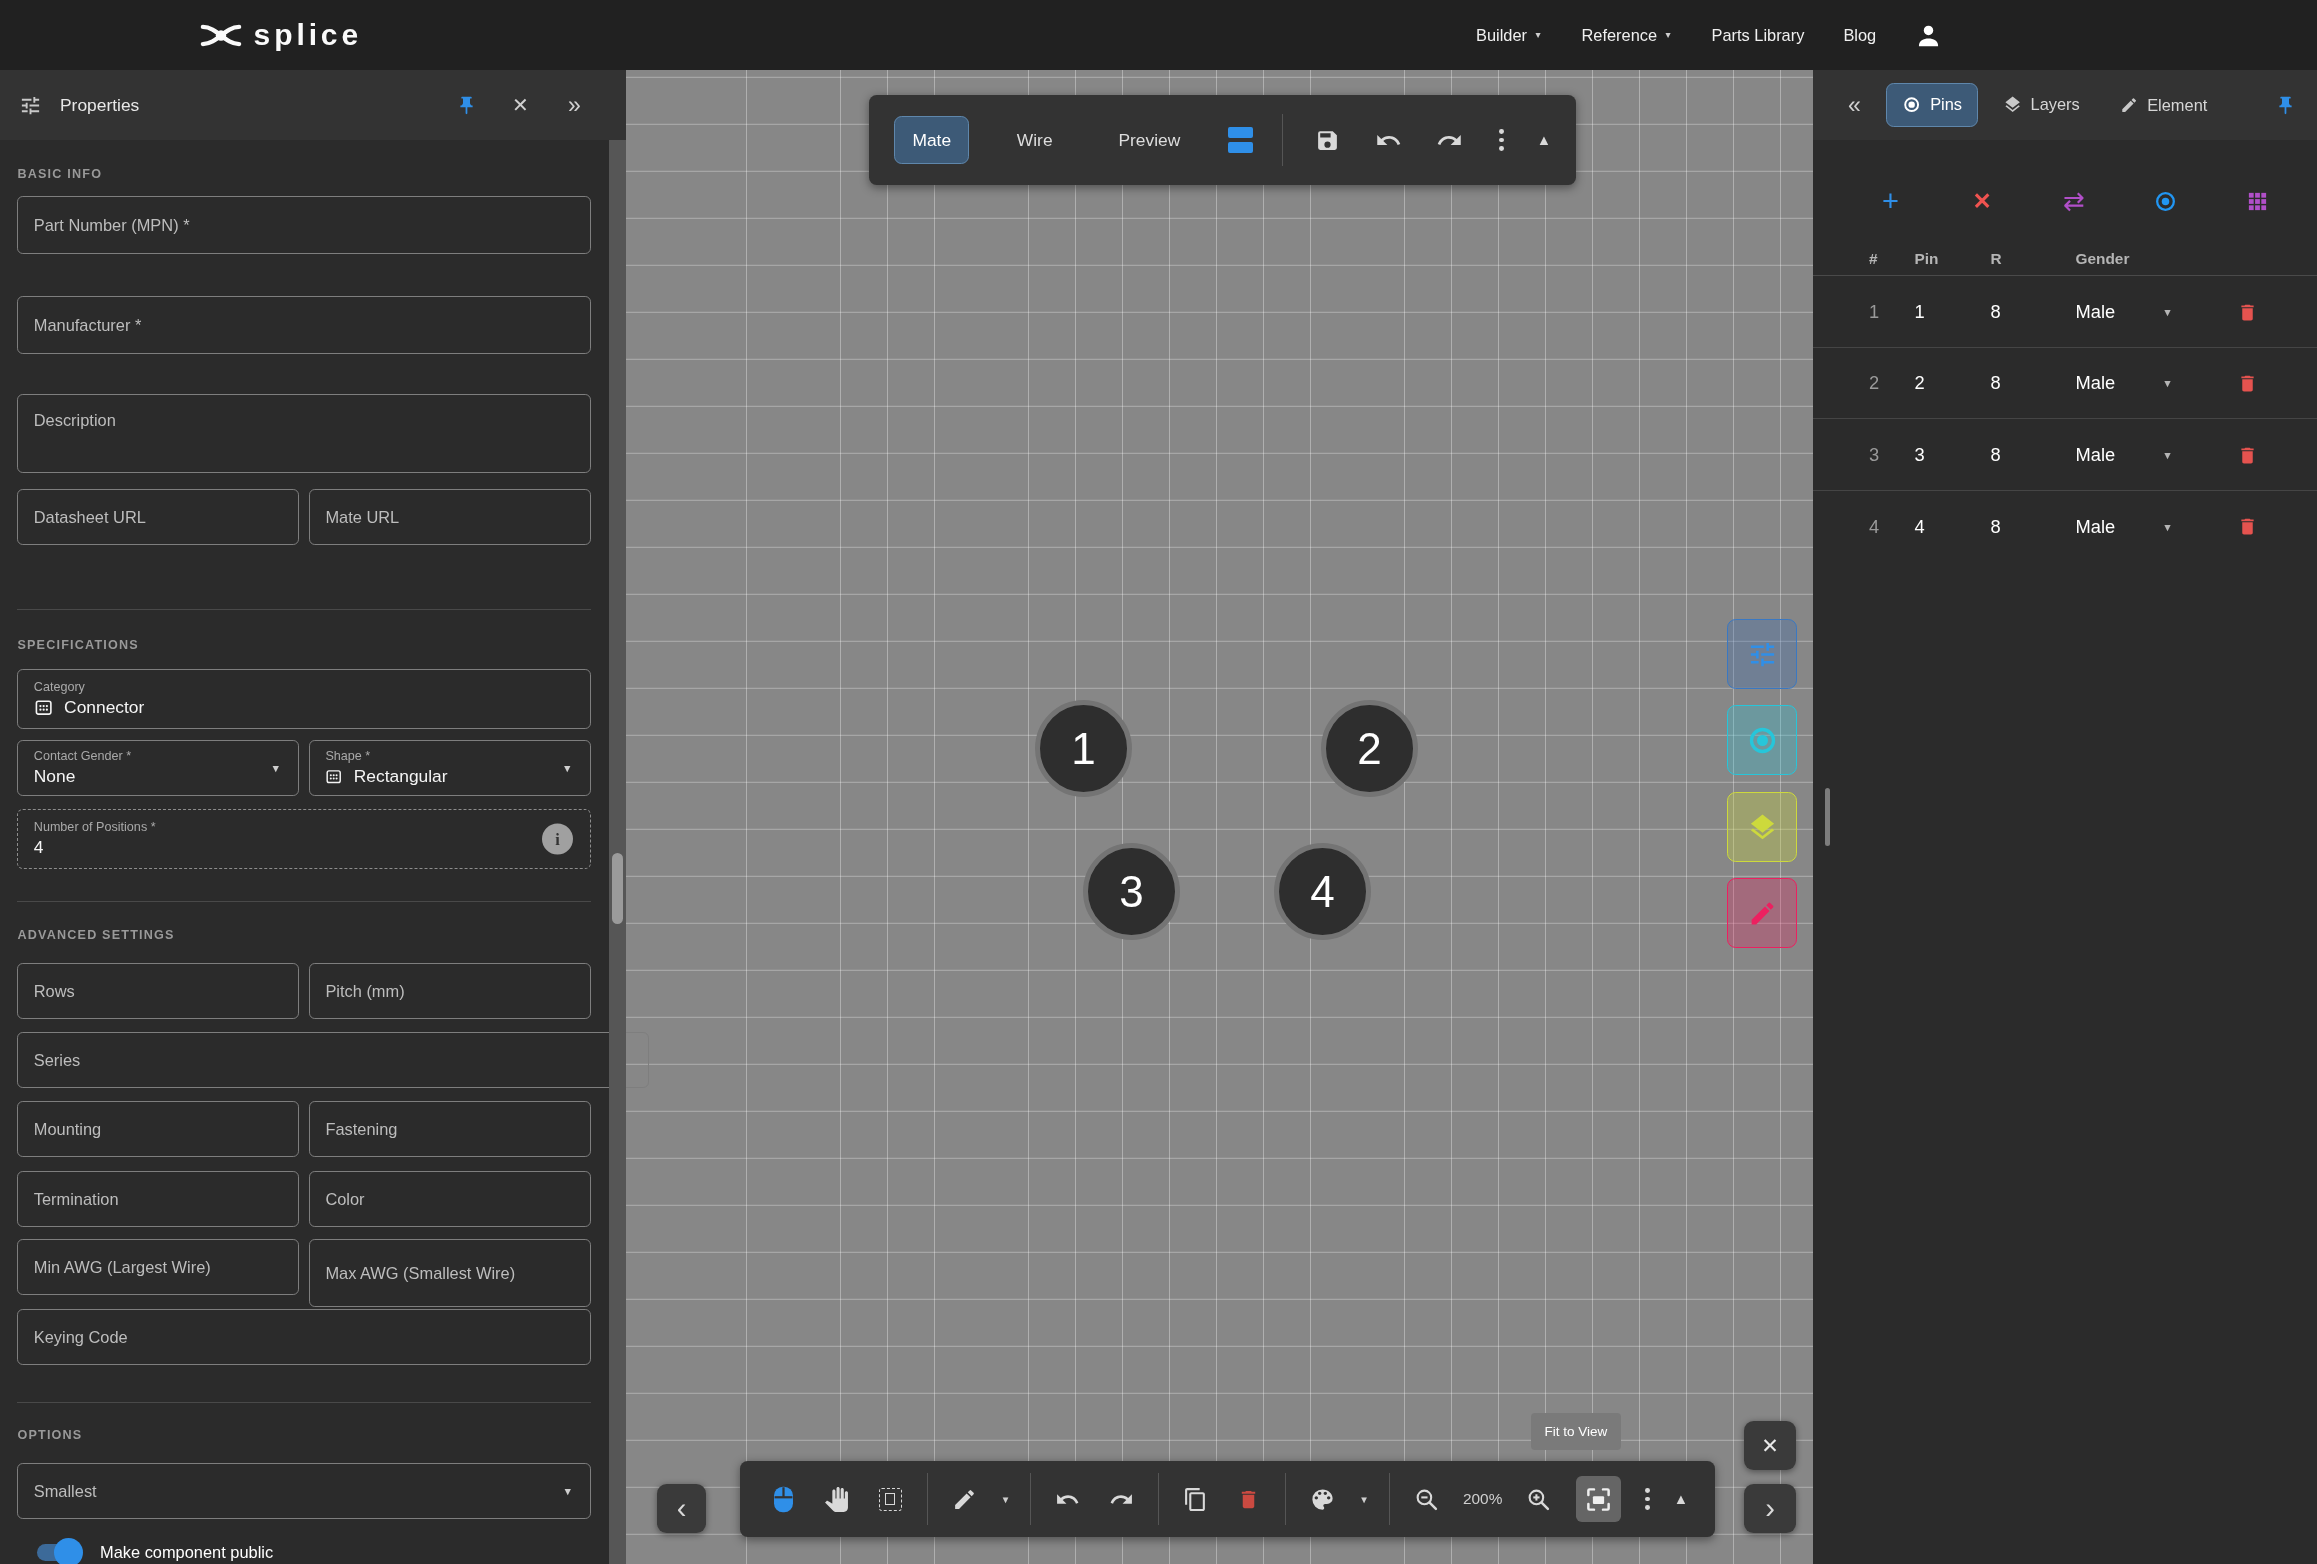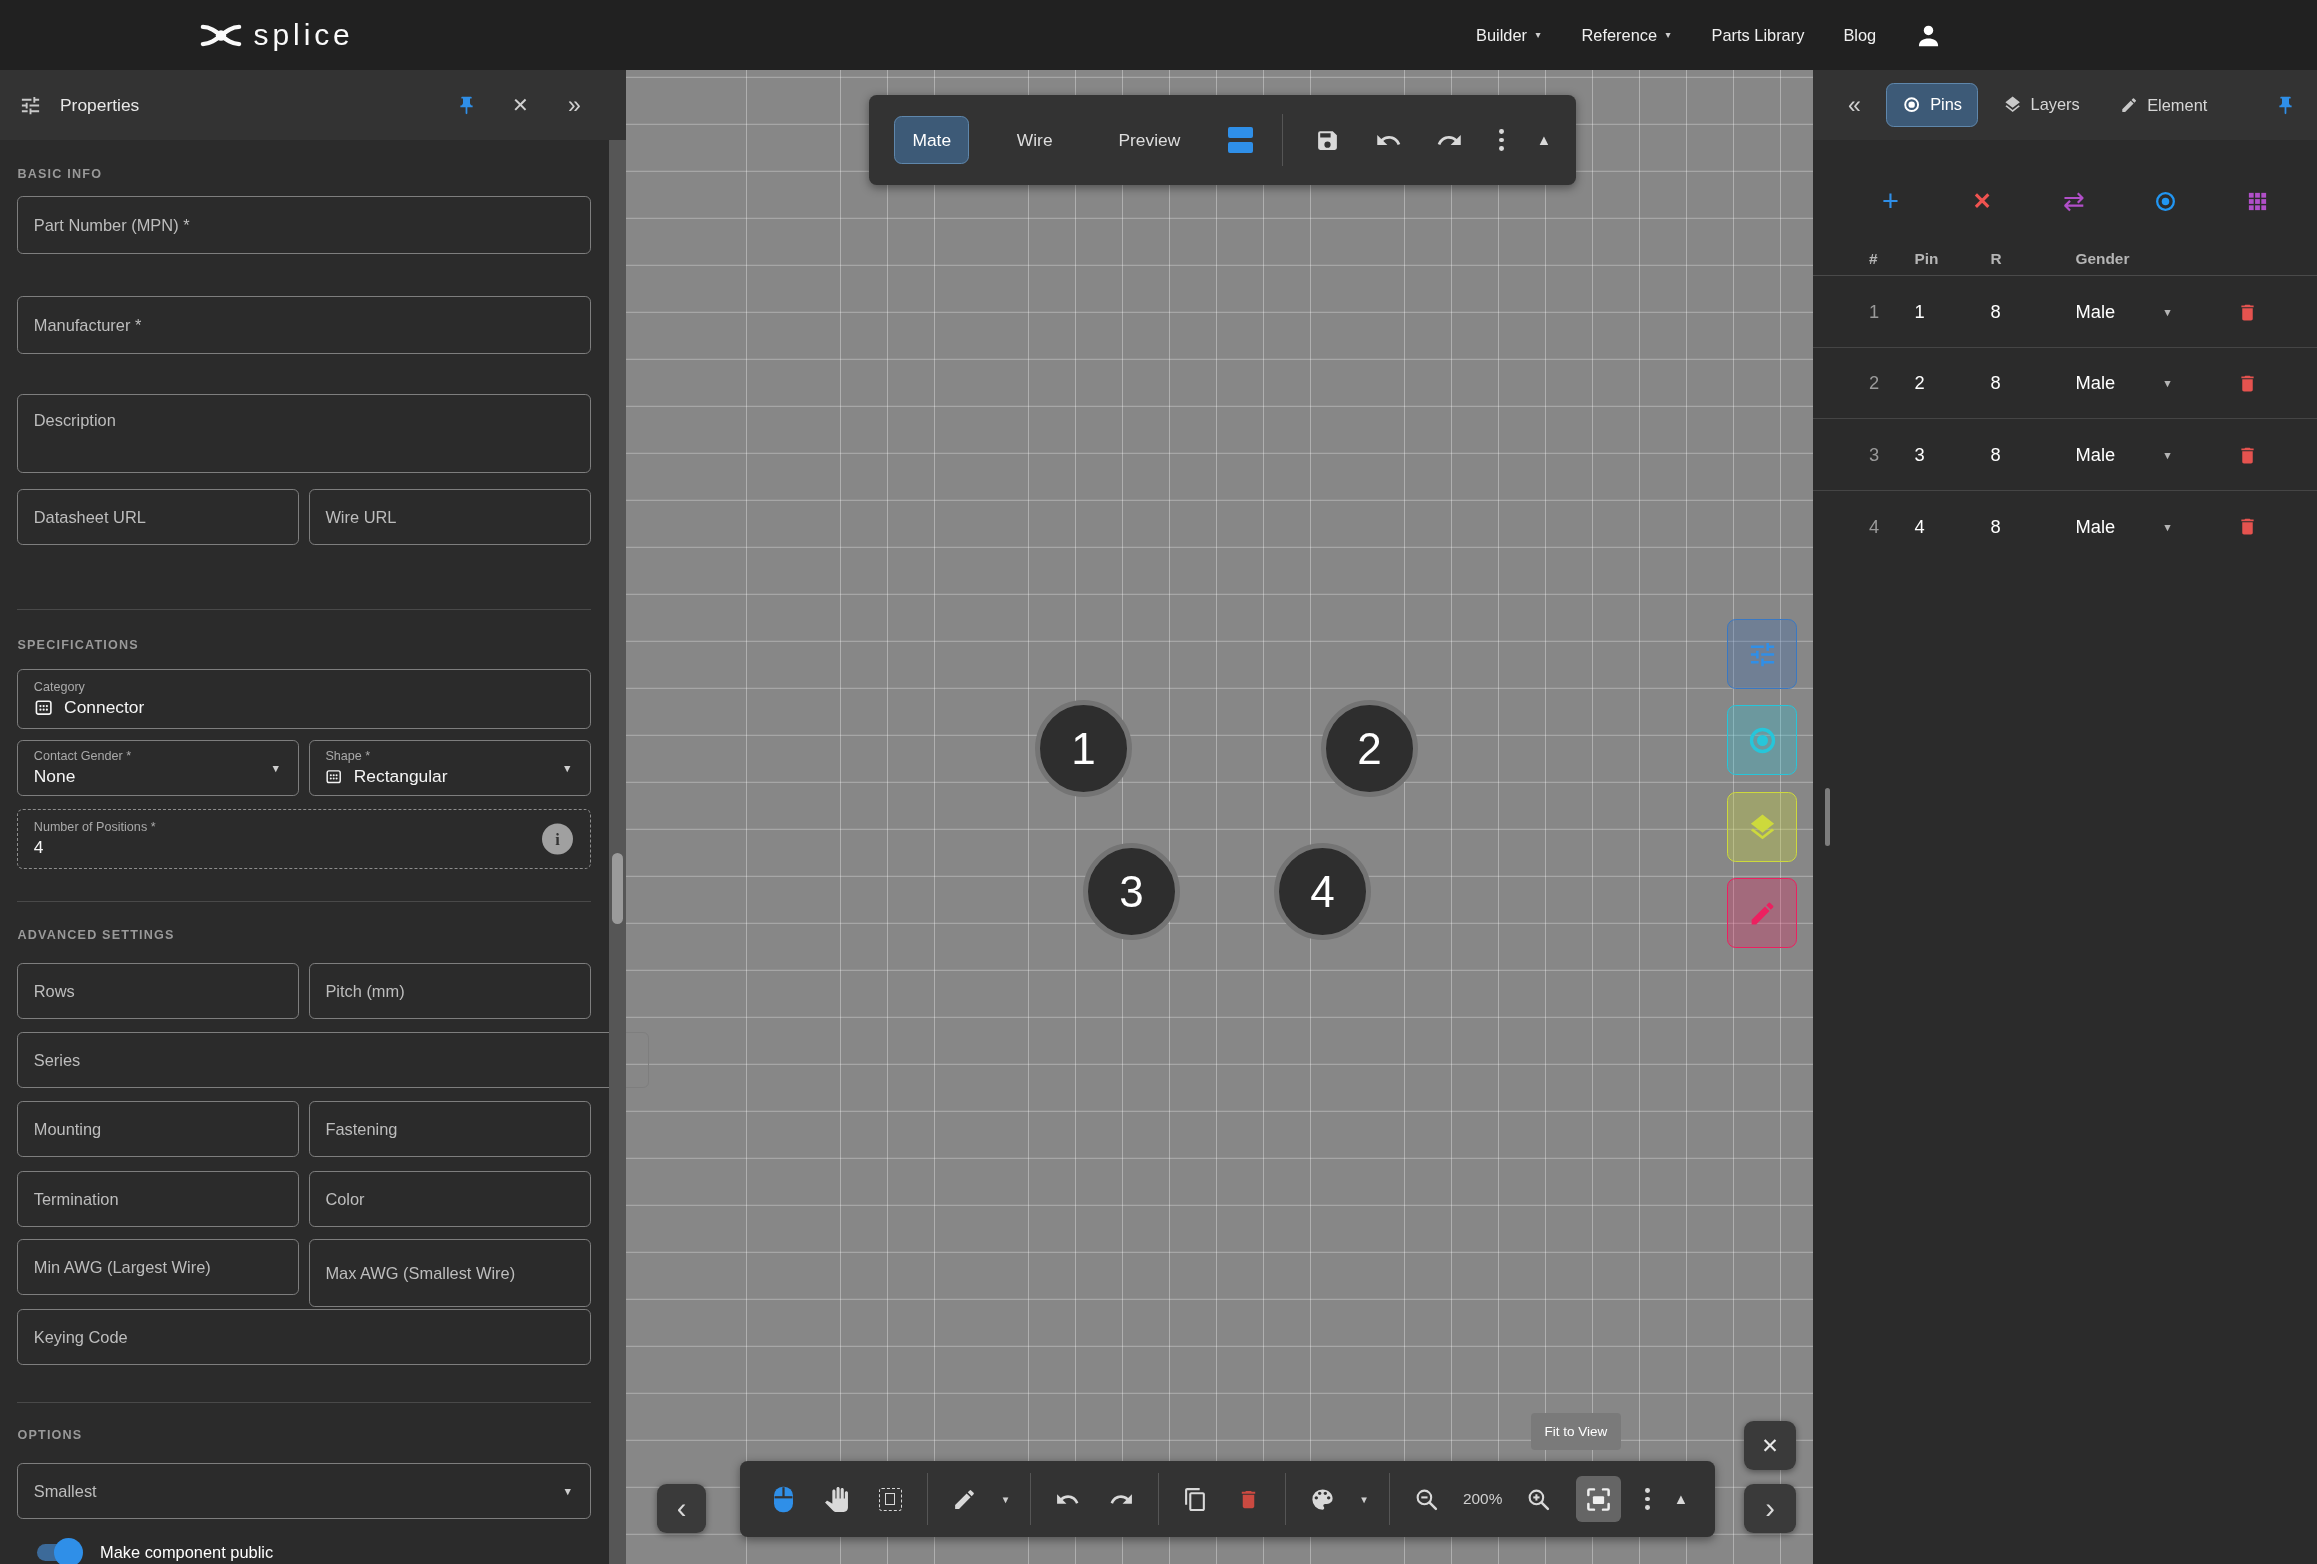--- a/index.html
+++ b/index.html
@@ -2,21 +2,21 @@
 <html><head>
 <meta charset="utf-8">
 <style>
   * { margin:0; padding:0; box-sizing:border-box; }
   html,body { width:2317px; height:1564px; overflow:hidden; background:#2b2b2b;
     font-family:"Liberation Sans", sans-serif; }
 
   
   .navbar { position:absolute; left:0; top:0; width:2317px; height:70px; background:#212121; z-index:50; }
   .logo { position:absolute; left:200px; top:0; height:70px; display:flex; align-items:center; gap:11.6px; }
-  .logo-text { color:#fafafa; font-size:30px; font-weight:400; letter-spacing:3.9px; }
+  .logo-text { color:#fafafa; font-size:30px; font-weight:700; letter-spacing:3.9px; }
   .nav-links { position:absolute; left:1476px; top:0; height:70px; display:flex; align-items:center; gap:39px; }
   .nav-item { color:#f0f0f0; font-size:16.4px; display:flex; align-items:center; gap:6.8px; cursor:pointer; white-space:nowrap; }
   .nav-caret { font-size:8.7px; color:#cfcfcf; }
 
   
   .left-panel { position:absolute; left:0; top:70px; width:626px; height:1495px; background:#2b2b2b; z-index:40; }
   .panel-header { position:absolute; left:0; top:0; width:100%; height:70px; background:#333333; display:flex; align-items:center; }
   .panel-title { color:#e8e8e8; font-size:17.4px; margin-left:13.5px; }
   .hdr-ic { display:flex; align-items:center; justify-content:center; width:33px; height:33px; cursor:pointer; }
   .glyph-btn { color:#d0d0d0; font-size:23px; }
@@ -177,21 +177,21 @@
   <div class="field" style="left:17.4px; top:226px; width:574px; height:58px">
     <span>Manufacturer *</span>
   </div>
   <div class="field area" style="left:17.4px; top:324px; width:574px; height:79px">
     <span>Description</span>
   </div>
   <div class="field" style="left:17.4px; top:419px; width:282px; height:56px">
     <span>Datasheet URL</span>
   </div>
   <div class="field" style="left:309px; top:419px; width:282px; height:56px">
-    <span>Wire URL</span>
+    <span>Mate URL</span>
   </div>
 
   <div class="divider" style="top:539px"></div>
 
   <div class="section-label" style="top:568px">SPECIFICATIONS</div>
   <div class="field sel" style="left:17.4px; top:599px; width:574px; height:60px">
     <span class="sm-label">Category</span>
     <span class="sel-val">
       <svg width="19.3" height="19.3" viewBox="0 0 24 24">
         <rect x="3" y="4" width="18" height="16" rx="2.5" fill="none" stroke="#f5f5f5" stroke-width="2"></rect>

